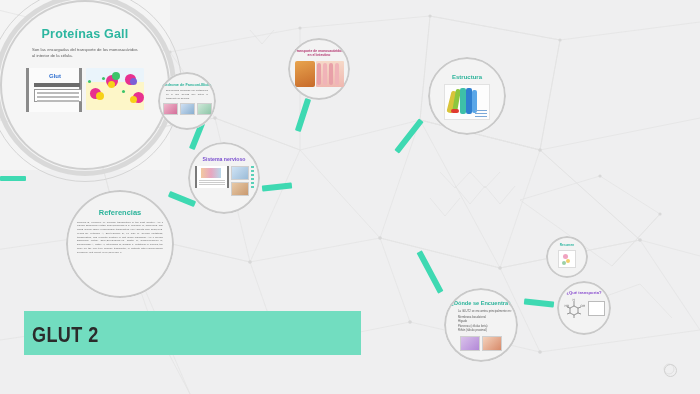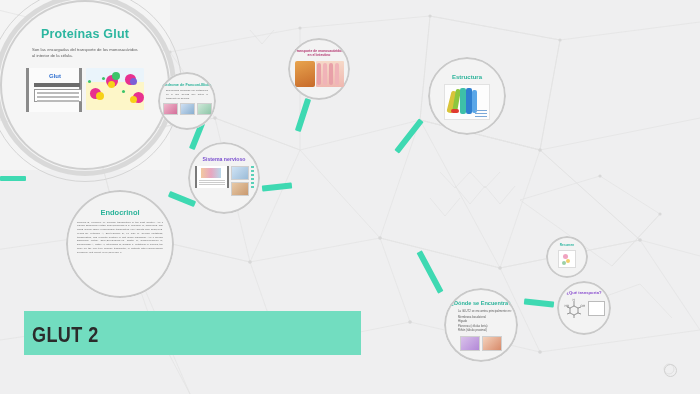--- a/index.html
+++ b/index.html
@@ -196,21 +196,21 @@
   <div class="connector" style="left:168px;top:196px;width:28px;height:6px;transform:rotate(22deg);"></div>
   <div class="connector" style="left:427px;top:249px;width:6px;height:46px;transform:rotate(-28deg);"></div>
   <div class="connector" style="left:524px;top:300px;width:30px;height:6px;transform:rotate(6deg);"></div>
   <div class="connector" style="left:0px;top:176px;width:26px;height:5px;"></div>
 
   <div id="main-node">
     <div class="ring-outer"></div>
     <div class="ring-mid"></div>
     <div class="inner"></div>
 
-    <div id="main-title">Proteínas Glut</div>
+    <div id="main-title">Proteínas Gall</div>
 
     <div id="main-sub">Son las encargadas del transporte de los monosacáridos al interior de la célula.</div>
 
     <div id="main-figs">
       <div class="fig-doc">
         <div class="dh">Glut</div>
         <div class="dbar"></div>
         <div class="dbox">
           <i></i>
             <i></i>
@@ -243,21 +243,21 @@
       <div class="blob" style="left:15px;top:3px;width:6px;height:26px;background:#3ec0a8;border-radius:2px;"></div>
       <div class="blob" style="left:21px;top:3px;width:6px;height:26px;background:#2f7fd0;border-radius:2px;"></div>
       <div class="blob" style="left:27px;top:5px;width:5px;height:23px;background:#5aa7e8;border-radius:2px;"></div>
       <div class="blob" style="left:6px;top:24px;width:8px;height:4px;background:#e03a2f;border-radius:2px;"></div>
       <div style="position:absolute;right:2px;bottom:2px;width:12px;height:7px;background:repeating-linear-gradient(#7aa8d8 0 1px,transparent 1px 3px);"></div>
     </div>
   </div>
 
   <div class="node n-referencias">
     <div class="ring"></div>
-    <div class="node-title ti">Endocrinol</div>
+    <div class="node-title ti">Referencias</div>
     <div class="ref-text">Thorens B, Mueckler M. Glucose transporters in the 21st Century. Am J Physiol Endocrinol Metab. 2010;298(2):E141-5. Mueckler M, Thorens B. The SLC2 (GLUT) family of membrane transporters. Mol Aspects Med. 2013;34(2-3):121-38. Leturque A, Brot-Laroche E, Le Gall M. GLUT2 mutations, translocation, and receptor function in diet sugar managing. Am J Physiol Endocrinol Metab. 2009;296(5):E985-92. Santer R, Schneppenheim R, Dombrowski A, Götze H, Steinmann B, Schaub J. Mutations in GLUT2, the gene for the liver-type glucose transporter, in patients with Fanconi-Bickel syndrome. Nat Genet. 1997;17(3):324-6.</div>
   </div>
 
   <div class="node n-sistema">
     <div class="ring"></div>
     <div class="node-title ti">Sistema nervioso</div>
     <div style="display:flex;gap:2px;margin-top:3px;align-items:flex-start;">
       <div style="width:30px;height:22px;background:#fff;border-left:2px solid #7a7a7a;border-right:2px solid #7a7a7a;position:relative;">
         <div style="position:absolute;left:4px;top:2px;width:20px;height:10px;background:linear-gradient(90deg,#f2c9a0,#e8a6c0,#b8d8ea);"></div>
         <div style="position:absolute;left:2px;top:14px;right:2px;height:6px;background:repeating-linear-gradient(#ccc 0 1px,transparent 1px 2px);"></div>

